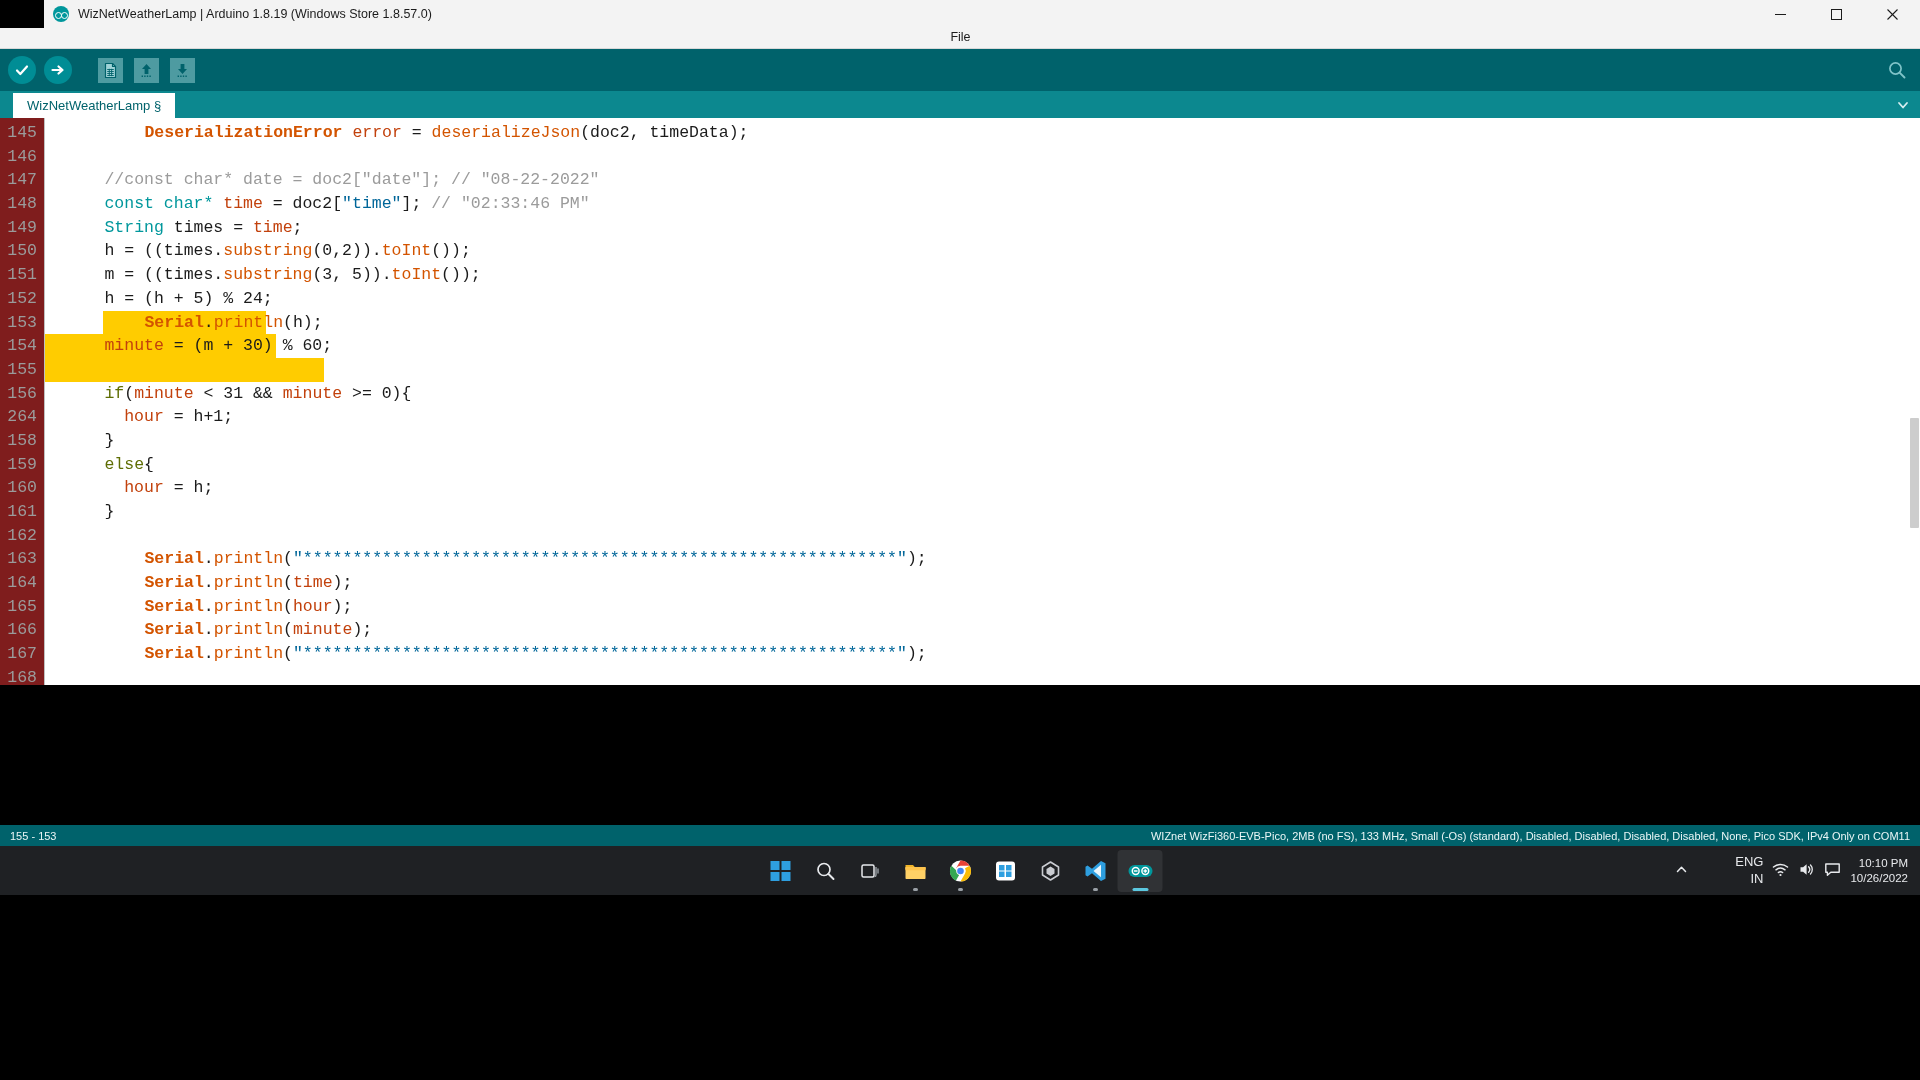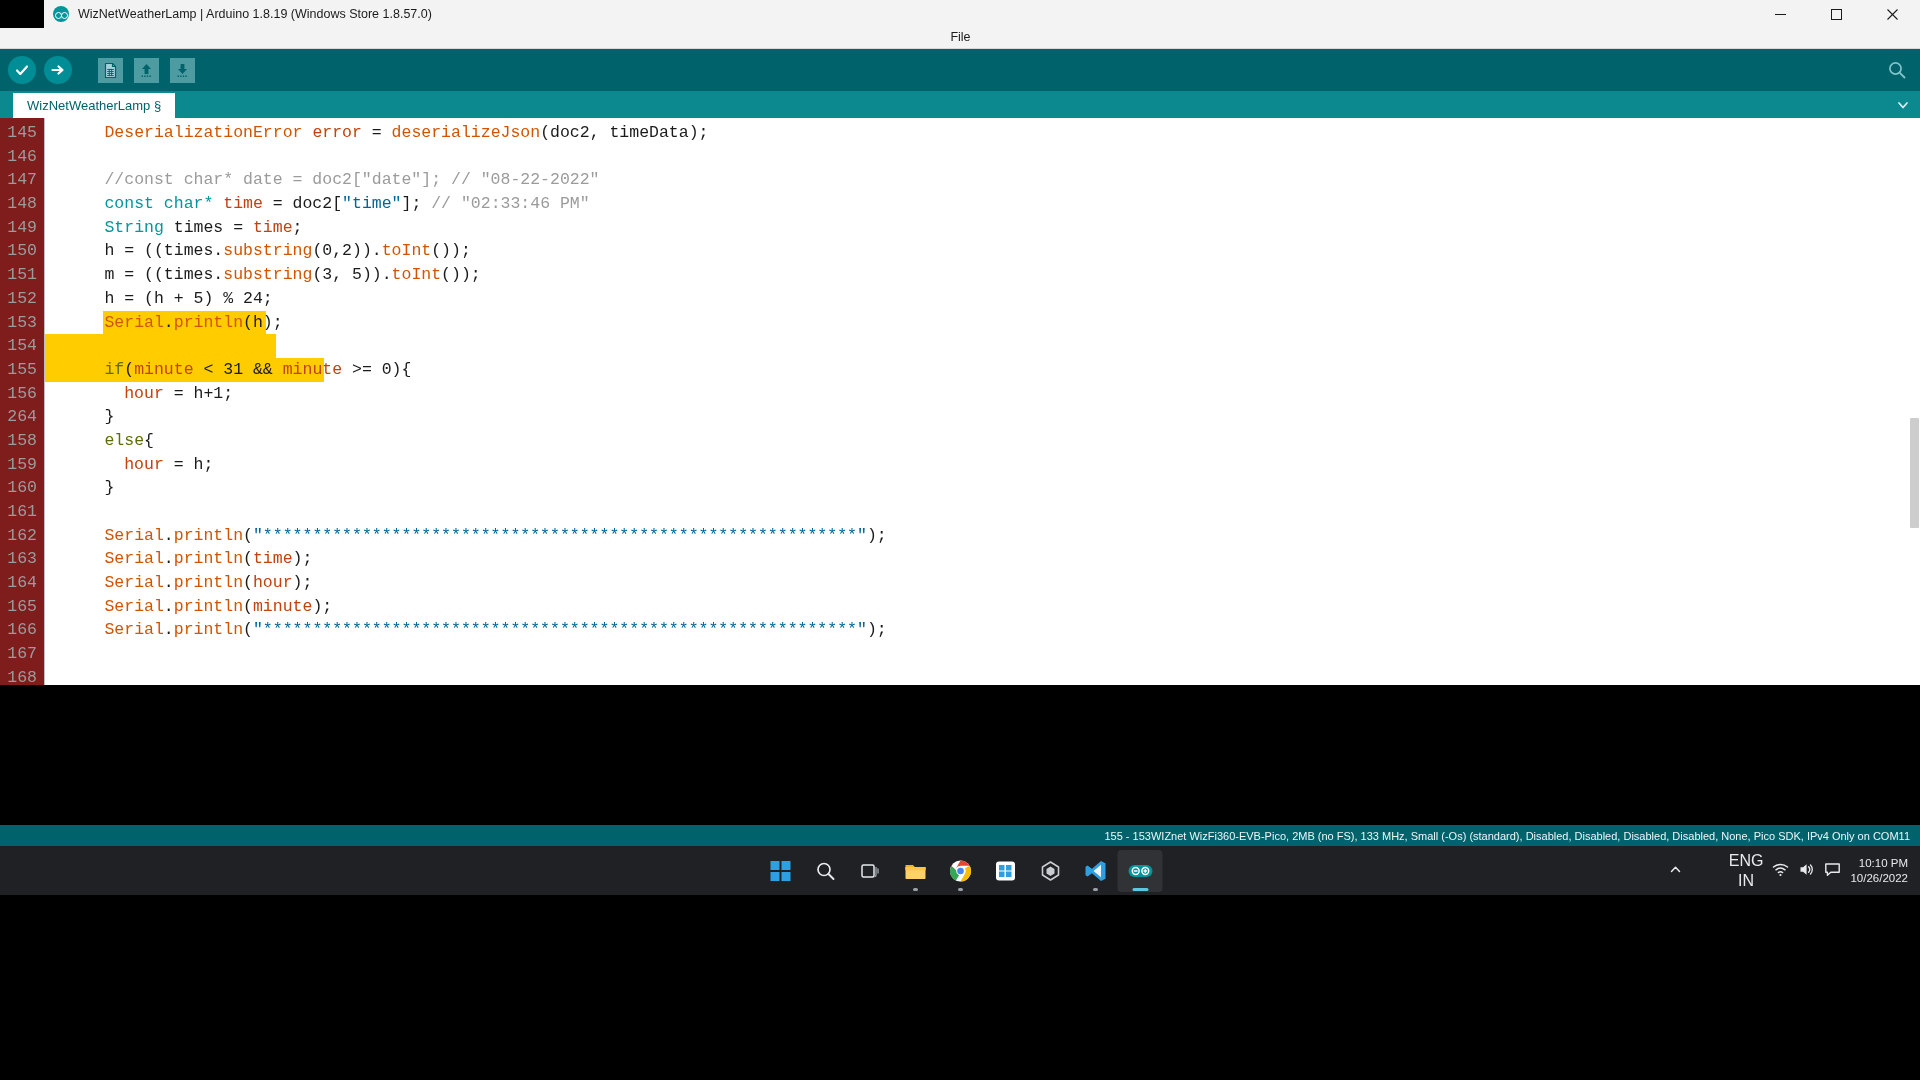--- a/index.html
+++ b/index.html
@@ -175,21 +175,21 @@
 
   
   .sel-layer { position: absolute; left: 0; top: 3px; pointer-events: none; }
   .sel-box { position: absolute; background: #ffcc00; }
 
   
   .kw   { color: #00979c; }          
   .kw2  { color: #5e6d03; }          
   .fn   { color: #d35400; }          
   .var  { color: #c2410c; }          
-  .cls  { color: #d35400; font-weight: normal; }  
+  .cls  { color: #d35400; font-weight: bold; margin-left: 40px; }  
   .cmt  { color: #9b9b9b; }          
   .str  { color: #006699; }
   .plain{ color: #1b1b1b; }
 
   
   .vscroll {
     position: absolute;
     right: 0; top: 0;
     width: 12px; height: 100%;
     background: #fff;
@@ -207,21 +207,21 @@
     height: 140px;
     background: #000;
   }
 
   
   .statusbar {
     height: 21px;
     background: #00626b;
     display: flex;
     align-items: center;
-    justify-content: flex-end;
+    justify-content: space-between;
     padding: 0 10px;
     color: #eaf6f6;
     font-size: 11px;
   }
   .status-left  { white-space: nowrap; }
   .status-right { white-space: nowrap; }
 
   
   .taskbar {
     height: 49px;
@@ -266,21 +266,21 @@
     position: absolute;
     right: 0; top: 0;
     height: 49px;
     display: flex;
     align-items: center;
     padding-right: 12px;
     gap: 9px;
     color: #e8eaed;
     font-size: 11px;
   }
-  .tray-lang { text-align: center; line-height: 1.25; font-size: 16px; margin-left: 32px; }
+  .tray-lang { text-align: right; line-height: 1.25; font-size: 13px; margin-left: 32px; }
   .tray-clock { text-align: right; line-height: 1.25; font-size: 11.5px; }
   .chev { padding: 0 6px; }
 
   
   .wallpaper-strip {
     position: absolute;
     top: 0; left: 0; height: 49px; width: 100%;
     background: linear-gradient(90deg,#3a2230 0%,#2a1c2c 10%,#1f2124 22%,#1f2124 78%,#2b1e2e 92%,#3c2431 100%);
     z-index: -1;
   }
@@ -432,20 +432,21 @@
       </div>
   <div class="line"><span class="plain">      </span><span class="cls">DeserializationError</span><span class="plain"> </span><span class="var">error</span><span class="plain"> = </span><span class="fn">deserializeJson</span><span class="plain">(doc2, timeData);</span></div>
       <div class="line"><span class="plain"></span></div>
       <div class="line"><span class="plain">      </span><span class="cmt">//const char* date = doc2["date"]; // "08-22-2022"</span></div>
       <div class="line"><span class="plain">      </span><span class="kw">const char*</span><span class="plain"> </span><span class="var">time</span><span class="plain"> = doc2[</span><span class="str">"time"</span><span class="plain">]; </span><span class="cmt">// "02:33:46 PM"</span></div>
       <div class="line"><span class="plain">      </span><span class="kw">String</span><span class="plain"> times = </span><span class="var">time</span><span class="plain">;</span></div>
       <div class="line"><span class="plain">      </span><span class="plain">h = ((times.</span><span class="fn">substring</span><span class="plain">(0,2)).</span><span class="fn">toInt</span><span class="plain">());</span></div>
       <div class="line"><span class="plain">      </span><span class="plain">m = ((times.</span><span class="fn">substring</span><span class="plain">(3, 5)).</span><span class="fn">toInt</span><span class="plain">());</span></div>
       <div class="line"><span class="plain">      </span><span class="plain">h = (h + 5) % 24;</span></div>
       <div class="line"><span class="plain">      </span><span class="cls">Serial</span><span class="plain">.</span><span class="fn">println</span><span class="plain">(h);</span></div>
+      <div class="line"><span class="plain">      </span><span class="var">minute</span><span class="plain"> = (m + 30) % 60;</span></div>
       <div class="line"><span class="plain"></span></div>
       <div class="line"><span class="plain">      </span><span class="kw2">if</span><span class="plain">(</span><span class="var">minute</span><span class="plain"> &lt; 31 &amp;&amp; </span><span class="var">minute</span><span class="plain"> &gt;= 0){</span></div>
       <div class="line"><span class="plain">        </span><span class="var">hour</span><span class="plain"> = h+1;</span></div>
       <div class="line"><span class="plain">      </span><span class="plain">}</span></div>
       <div class="line"><span class="plain">      </span><span class="kw2">else</span><span class="plain">{</span></div>
       <div class="line"><span class="plain">        </span><span class="var">hour</span><span class="plain"> = h;</span></div>
       <div class="line"><span class="plain">      </span><span class="plain">}</span></div>
       <div class="line"><span class="plain"></span></div>
       <div class="line"><span class="plain">      </span><span class="cls">Serial</span><span class="plain">.</span><span class="fn">println</span><span class="plain">(</span><span class="str">"************************************************************"</span><span class="plain">);</span></div>
       <div class="line"><span class="plain">      </span><span class="cls">Serial</span><span class="plain">.</span><span class="fn">println</span><span class="plain">(</span><span class="var">time</span><span class="plain">);</span></div>

